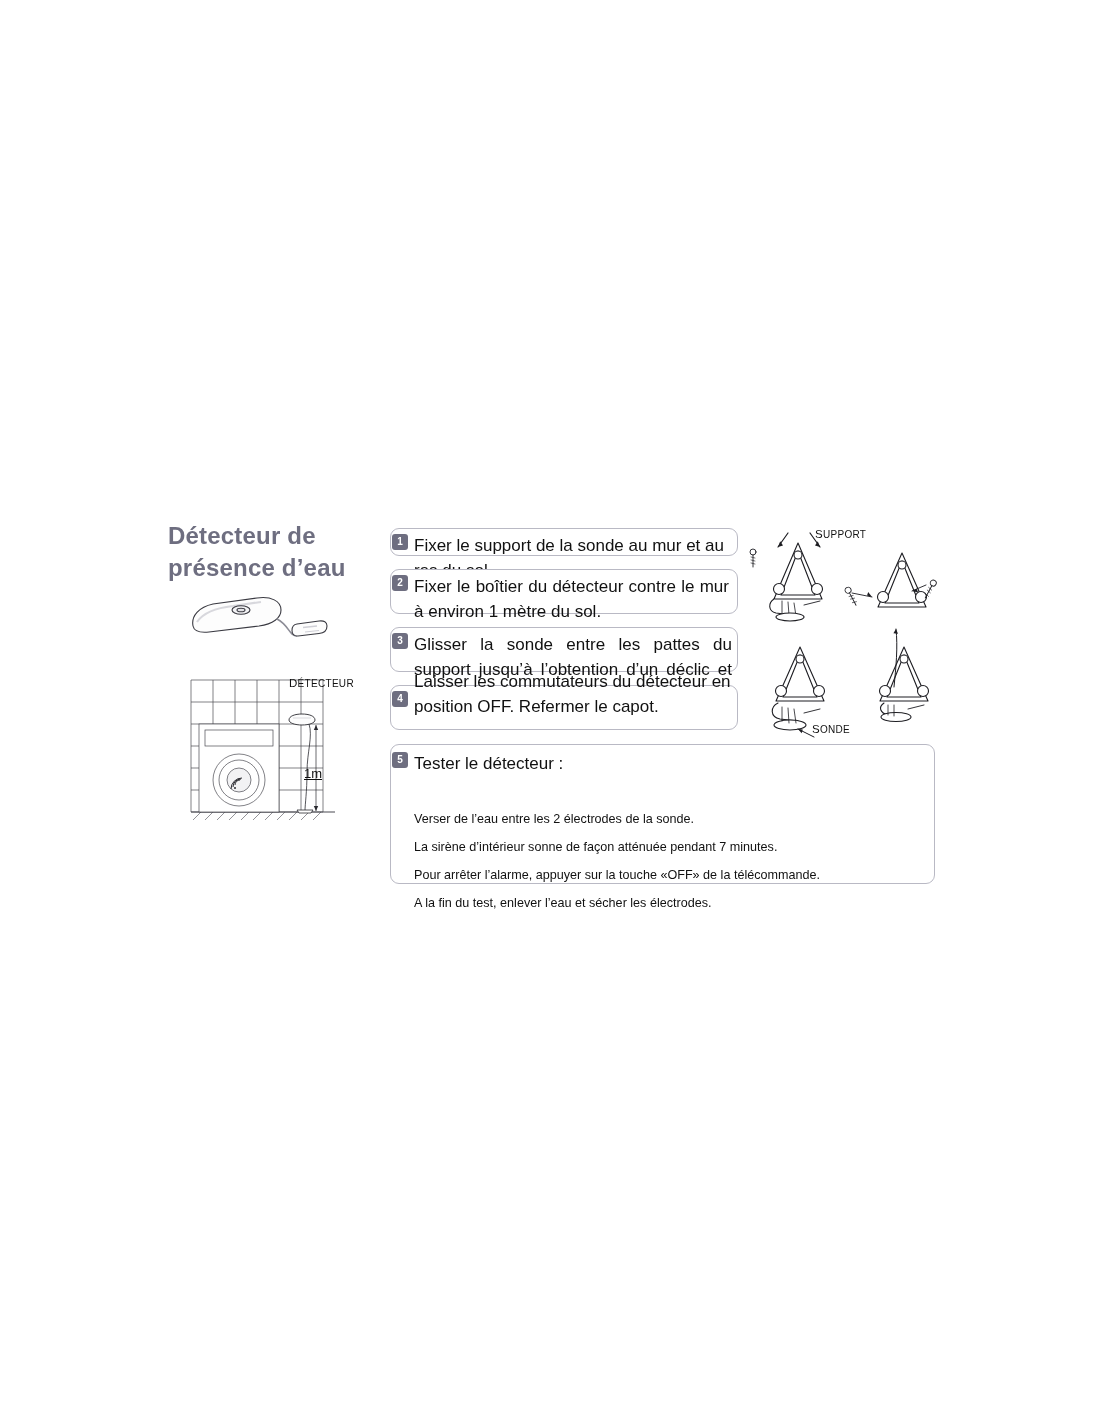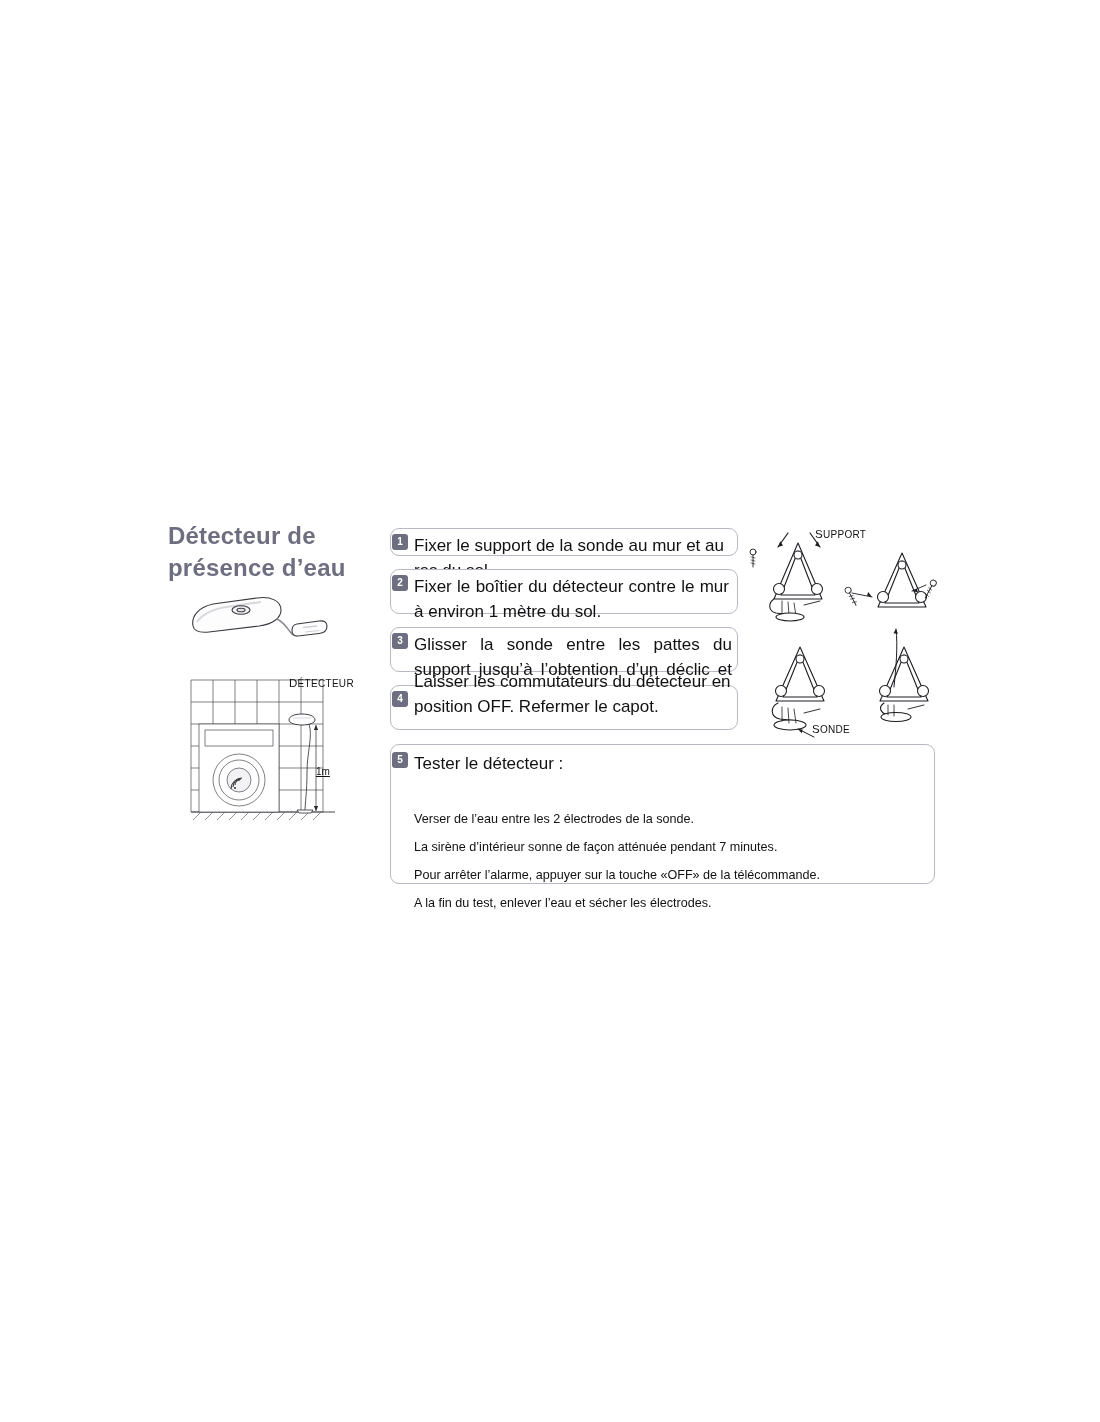--- a/index.html
+++ b/index.html
@@ -57,23 +57,23 @@
     position: absolute;
     left: 289px;
     top: 677px;
     font-size: 9.5px;
     letter-spacing: .3px;
     color: #111;
     white-space: nowrap;
   }
   .label-1m {
     position: absolute;
-    left: 316px;
+    left: 304px;
     top: 766px;
-    font-size: 10px;
+    font-size: 13px;
     color: #111;
     text-decoration: underline;
   }
 
   
   .step-box {
     position: absolute;
     box-sizing: border-box;
     border: 1.1px solid #b9b9c4;
     border-radius: 9px;

